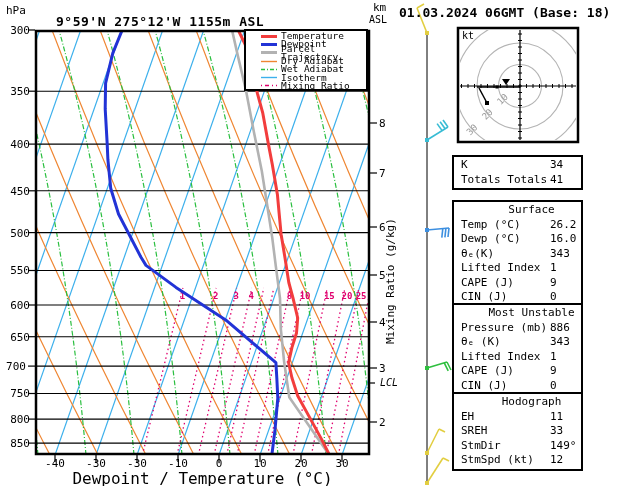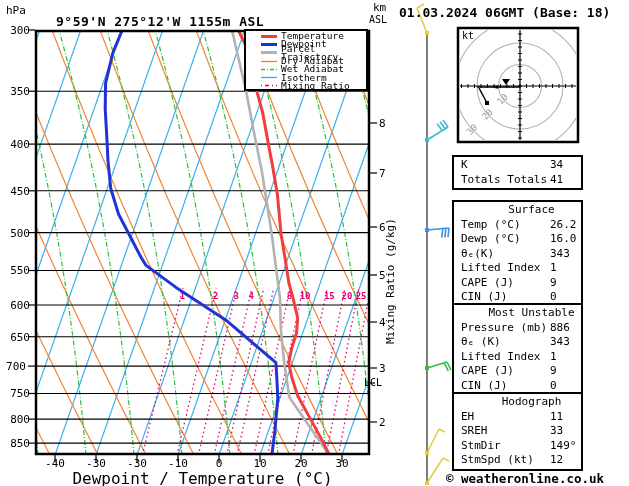--- a/index.html
+++ b/index.html
@@ -7,21 +7,21 @@
         font-family:"DejaVu Sans Mono",monospace;color:#000;}
   #chart-svg{position:absolute;left:0;top:0;z-index:1;}
   .txt{position:absolute;z-index:3;white-space:nowrap;}
   #station-title{left:56px;top:14px;font-size:13px;font-weight:bold;letter-spacing:.5px;}
   #date-title{left:399px;top:5px;font-size:13px;font-weight:bold;}
   #hpa-label{left:6px;top:4px;font-size:11px;}
   #km-label{left:373px;top:1px;font-size:11px;}
   #asl-label{left:369px;top:14px;font-size:10px;}
   .pticklabel{position:absolute;left:2px;width:28px;text-align:right;font-size:11px;z-index:3;}
   .kmticklabel{position:absolute;left:379px;width:20px;font-size:11px;z-index:3;}
-  #lcl-label{left:364px;top:377px;font-size:10px;}
+  #lcl-label{left:380px;top:377px;font-size:10px;font-style:italic;}
   .xticklabel{position:absolute;top:457px;width:40px;text-align:center;font-size:11px;z-index:3;}
   #x-axis-title{left:35px;top:469px;width:335px;text-align:center;font-size:16px;}
   #mr-axis-label{left:384px;top:212px;height:132px;font-size:11px;
      writing-mode:vertical-rl;transform:rotate(180deg);z-index:3;}
   #legend{position:absolute;left:244px;top:29px;width:124px;height:62px;background:#fff;
      border:2px solid #000;box-sizing:border-box;z-index:4;padding:1px 0 0 15px;}
   .lrow{display:flex;align-items:center;height:8.3px;}
   .lrow svg{flex:0 0 16px;margin-right:4px;}
   .lrow span{font-size:9.5px;line-height:8px;}
   #kt-label{left:462px;top:30px;font-size:10px;z-index:3;}
@@ -333,14 +333,13 @@
       <div class="trow"><span>CIN (J)</span><span class="val">0</span></div>
     </div>
   <div id="tbl-hodo" class="tbl" style="top: 392px;">
       <div class="hdr">Hodograph</div>
       <div class="trow"><span>EH</span><span class="val">11</span></div>
       <div class="trow"><span>SREH</span><span class="val">33</span></div>
       <div class="trow"><span>StmDir</span><span class="val">149°</span></div>
       <div class="trow"><span>StmSpd (kt)</span><span class="val">12</span></div>
     </div>
 
-  <div class="txt" id="copyright">© weatheronline.co.uk</div>
 </div>
 
 </body></html>

